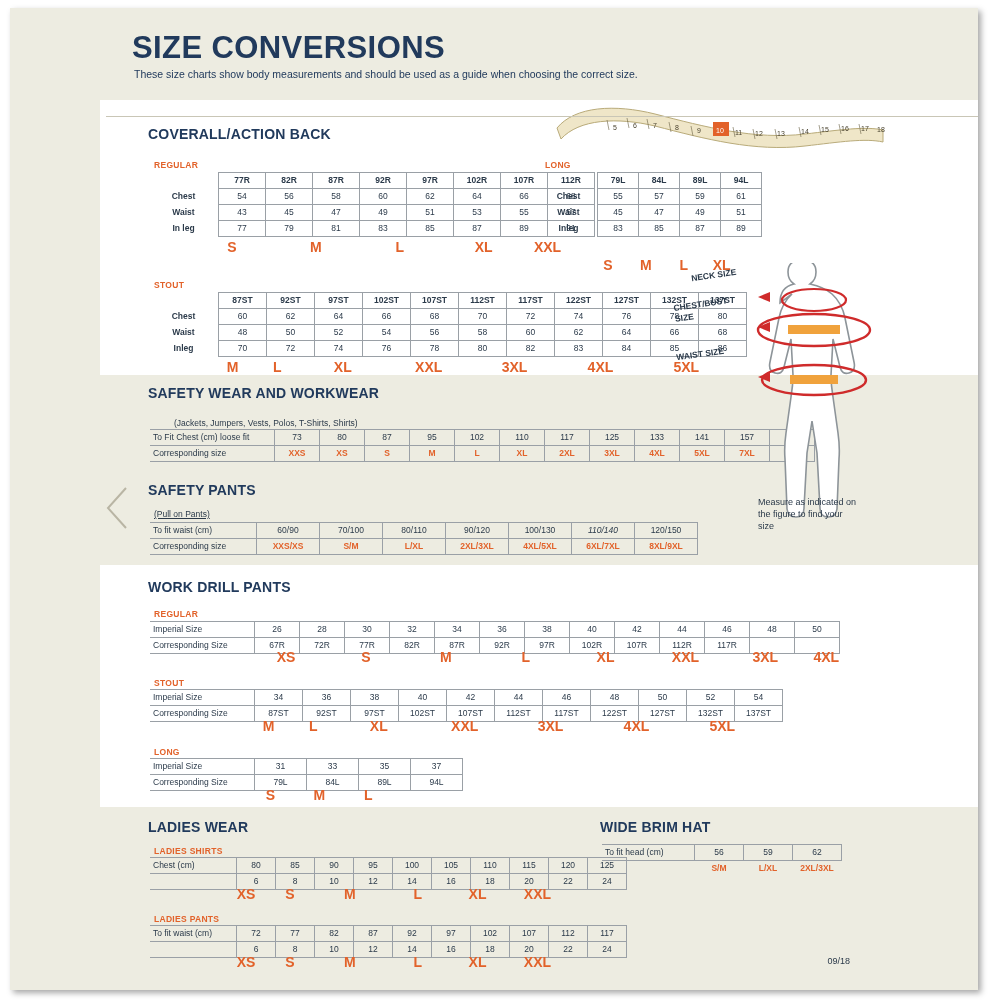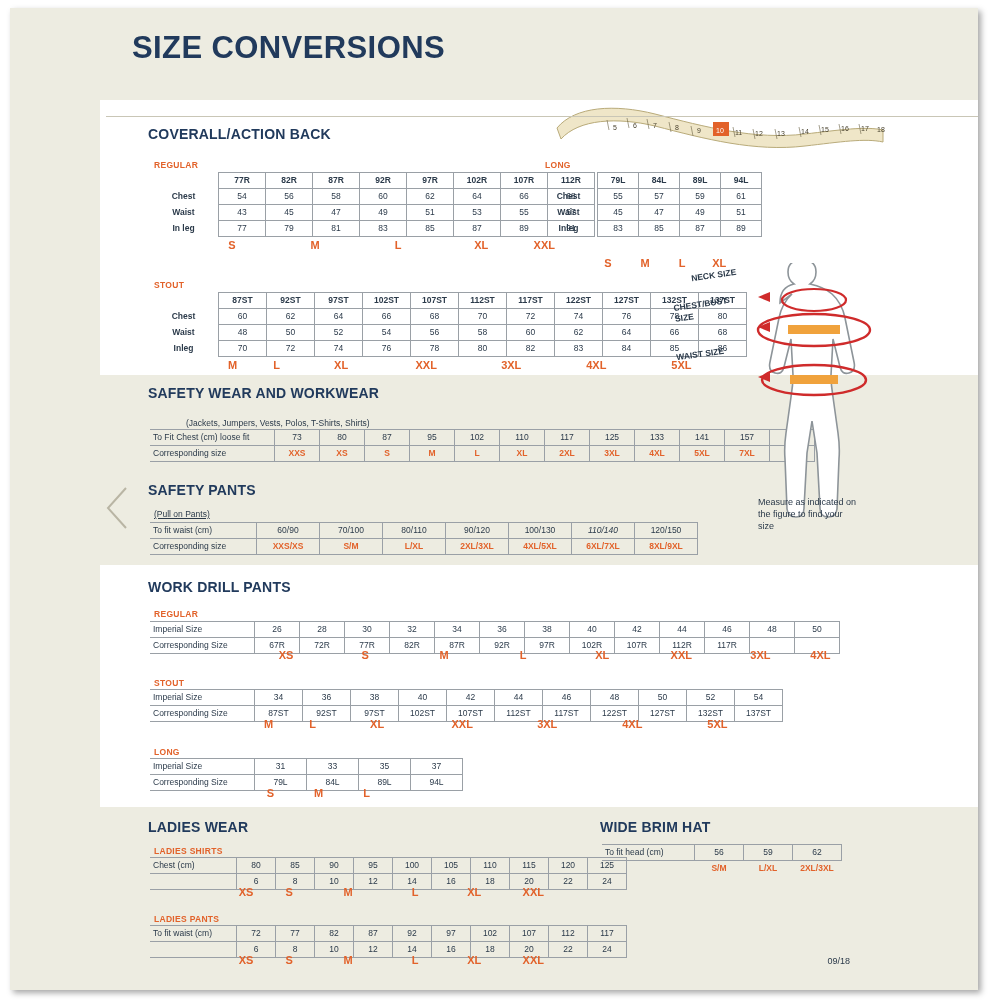--- a/index.html
+++ b/index.html
@@ -15,21 +15,21 @@
   .subtitle{position:absolute;left:124px;top:60px;font-size:10.5px;color:#213a5c;}
   .sec{position:absolute;font-size:14px;font-weight:bold;color:#213a5c;letter-spacing:.2px;}
   .sublbl{position:absolute;font-size:8.5px;font-weight:bold;color:#e2622a;letter-spacing:.3px;}
   .note{position:absolute;font-size:8.5px;color:#2b3a4a;}
   table.t{position:absolute;border-collapse:collapse;font-size:8.5px;}
   table.t td{border:1px solid #9aa0a6;padding:1px 3px;text-align:center;white-space:nowrap;height:13px;line-height:13px;}
   table.t td.lab{text-align:center;font-weight:bold;border-left:none;border-top:none;border-bottom:none;padding-left:2px;margin-left:6px;}
   table.t td.labp{text-align:left;border-left:none;}
   table.t td.hd{font-weight:bold;}
   table.t td.nob{border:none;}
-  .sizerow{position:absolute;font-size:11px;font-weight:bold;color:#e2622a;}
+  .sizerow{position:absolute;font-size:14px;font-weight:bold;color:#e2622a;}
   .sizerow span{display:inline-block;text-align:center;}
   .orange{color:#e2622a;font-weight:bold;}
   .figwrap{position:absolute;left:660px;top:255px;width:230px;height:290px;}
   .measure{position:absolute;left:748px;top:488px;width:100px;font-size:9px;color:#2b3a4a;line-height:1.35;}
   .lblfig{position:absolute;font-size:8.5px;font-weight:bold;color:#2b3a4a;}
   .date{position:absolute;right:128px;bottom:24px;font-size:9px;color:#2b3a4a;}
   .tape{position:absolute;left:545px;top:92px;width:330px;height:50px;}
   .chev{position:absolute;left:96px;top:478px;width:22px;height:44px;}
   .rule{position:absolute;height:1px;background:#c9c6b6;}
 </style>
@@ -39,20 +39,21 @@
 <div class="page">
  <div class="sheet">
   <div class="leftband"></div>
   <div class="topband"></div>
   <div class="band2"></div>
   <div class="band3"></div>
 
   <div class="content">
 
    <h1 class="title">SIZE CONVERSIONS</h1>
+   <div class="subtitle">These size charts show body measurements and should be used as a guide when choosing the correct size.</div>
 
    <svg class="tape" viewBox="0 0 330 50">
      <path d="M2 28 C 20 6, 60 4, 100 14 C 150 27, 200 40, 250 34 C 285 30, 310 26, 328 30 L328 42 C310 38, 285 42, 250 46 C200 52, 150 39, 100 26 C62 17, 24 19, 6 39 Z" fill="#efe6c8" stroke="#b9ab7a" stroke-width="1"></path>
      <g fill="#4a4330" font-size="7" font-family="Liberation Sans, sans-serif">
        <text x="58" y="30">5</text>
             <text x="78" y="28">6</text>
             <text x="98" y="28">7</text>
        <text x="120" y="30">8</text>
             <text x="142" y="33">9</text>
        <rect x="158" y="22" width="16" height="14" fill="#e2622a"></rect>
@@ -251,21 +252,21 @@
      <span style="width:41px">M</span>
      <span style="width:41px">L</span>
      <span style="width:82px">XL</span>
      <span style="width:82px">XXL</span>
      <span style="width:82px">3XL</span>
      <span style="width:82px">4XL</span>
      <span style="width:82px">5XL</span>
    </div>
 
    <div class="sec" style="left:138px;top:377px;">SAFETY WEAR AND WORKWEAR</div>
-   <div class="note" style="left:160px;top:410px;padding-left:16px;">(Jackets, Jumpers, Vests, Polos, T-Shirts, Shirts)</div>
+   <div class="note" style="left:148px;top:410px;padding-left:16px;">(Jackets, Jumpers, Vests, Polos, T-Shirts, Shirts)</div>
    <table class="t" style="left:140px;top:421px;">
      <tbody>
             <tr>
        <td class="labp" style="width:118px;">To Fit Chest (cm) loose fit</td>
        <td style="width:38px;">73</td>
        <td style="width:38px;">80</td>
        <td style="width:38px;">87</td>
        <td style="width:38px;">95</td>
        <td style="width:38px;">102</td>
        <td style="width:38px;">110</td>

